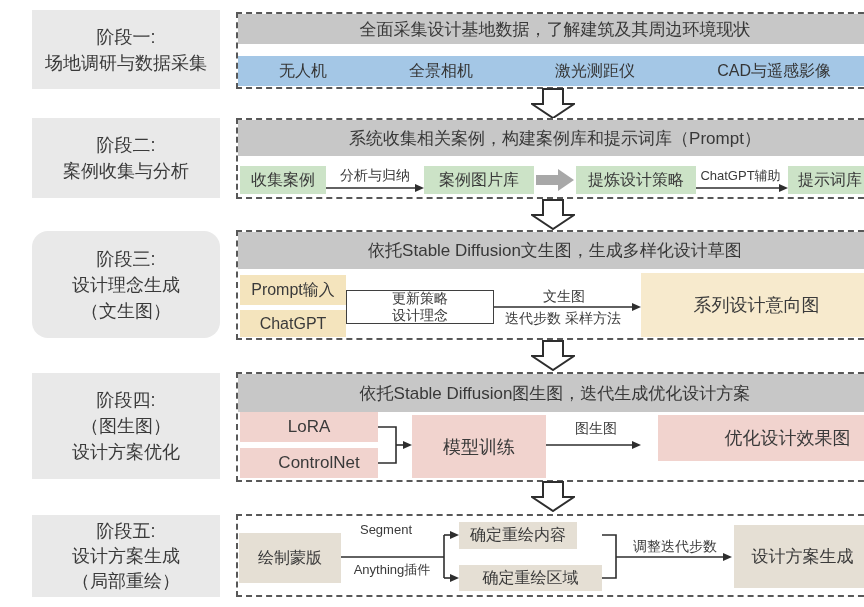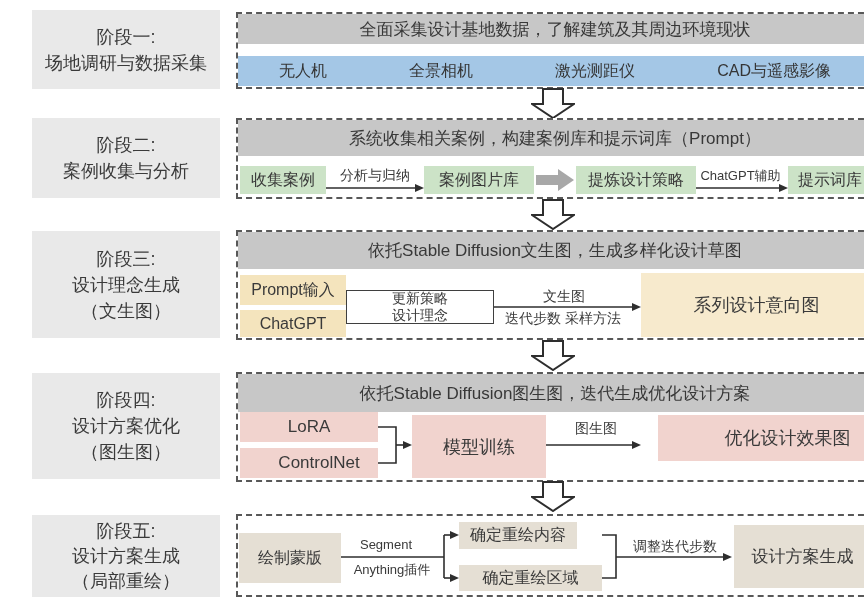--- a/index.html
+++ b/index.html
@@ -89,21 +89,21 @@
     <div class="fbox green" style="left:186px;top:46px;width:110px;height:28px;">案例图片库</div>
     <div class="fbox green" style="left:338px;top:46px;width:120px;height:28px;">提炼设计策略</div>
     <div class="alabel latin" style="left:455px;top:46px;width:95px;height:20px;">ChatGPT辅助</div>
     <div class="fbox green" style="left:550px;top:46px;width:84px;height:28px;">提示词库</div>
   </div>
 
   <svg class="down-arrow" style="top:199px;" viewBox="0 0 44 31">
     <polygon points="12,1 32,1 32,16 43,16 22,30 1,16 12,16" fill="#ffffff" stroke="#2e2e2e" stroke-width="2"></polygon>
   </svg>
 
-  <div class="stage-label" style="top:231px;height:107px;">
+  <div class="stage-label" style="top:231px;height:107px;border-radius:16px;">
     <span>阶段三:</span>
     <span>设计理念生成</span>
     <span>（文生图）</span>
   </div>
   <div class="panel" style="top:230px;height:110px;">
     <div class="hbar" style="top:0;height:37px;">依托Stable Diffusion文生图，生成多样化设计草图</div>
     <svg class="conn" width="634" height="106">
       <line x1="256" y1="75" x2="397" y2="75" stroke="#2e2e2e" stroke-width="1.6"></line>
       <polygon points="403,75 394,71 394,79" fill="#2e2e2e"></polygon>
     </svg>
@@ -117,22 +117,22 @@
     <div class="alabel" style="left:250px;top:78px;width:150px;height:18px;">迭代步数 采样方法</div>
     <div class="fbox bigyellow" style="left:403px;top:41px;width:231px;height:64px;">系列设计意向图</div>
   </div>
 
   <svg class="down-arrow" style="top:340px;" viewBox="0 0 44 31">
     <polygon points="12,1 32,1 32,16 43,16 22,30 1,16 12,16" fill="#ffffff" stroke="#2e2e2e" stroke-width="2"></polygon>
   </svg>
 
   <div class="stage-label" style="top:373px;height:106px;">
     <span>阶段四:</span>
+    <span>（图生图）</span>
     <span>设计方案优化</span>
-    <span>（图生图）</span>
   </div>
   <div class="panel" style="top:372px;height:110px;">
     <div class="hbar" style="top:0;height:38px;">依托Stable Diffusion图生图，迭代生成优化设计方案</div>
     <svg class="conn" width="634" height="106">
       <polyline points="140,53 158,53 158,89 140,89" fill="none" stroke="#2e2e2e" stroke-width="1.6"></polyline>
       <line x1="158" y1="71" x2="168" y2="71" stroke="#2e2e2e" stroke-width="1.6"></line>
       <polygon points="174,71 165,67 165,75" fill="#2e2e2e"></polygon>
       <line x1="308" y1="71" x2="397" y2="71" stroke="#2e2e2e" stroke-width="1.6"></line>
       <polygon points="403,71 394,67 394,75" fill="#2e2e2e"></polygon>
     </svg>
@@ -158,21 +158,21 @@
       <line x1="206" y1="19" x2="206" y2="62" stroke="#2e2e2e" stroke-width="1.6"></line>
       <line x1="206" y1="19" x2="215" y2="19" stroke="#2e2e2e" stroke-width="1.6"></line>
       <polygon points="221,19 212,15 212,23" fill="#2e2e2e"></polygon>
       <line x1="206" y1="62" x2="215" y2="62" stroke="#2e2e2e" stroke-width="1.6"></line>
       <polygon points="221,62 212,58 212,66" fill="#2e2e2e"></polygon>
       <polyline points="364,19 378,19 378,62 364,62" fill="none" stroke="#2e2e2e" stroke-width="1.6"></polyline>
       <line x1="378" y1="41" x2="488" y2="41" stroke="#2e2e2e" stroke-width="1.6"></line>
       <polygon points="494,41 485,37 485,45" fill="#2e2e2e"></polygon>
     </svg>
     <div class="fbox tan" style="left:1px;top:17px;width:102px;height:50px;">绘制蒙版</div>
-    <div class="alabel latin" style="left:104px;top:19px;width:88px;height:19px;">Segment</div>
+    <div class="alabel latin" style="left:104px;top:4px;width:88px;height:19px;">Segment</div>
     <div class="alabel latin" style="left:98px;top:44px;width:112px;height:19px;">Anything插件</div>
     <div class="fbox tan" style="left:221px;top:6px;width:118px;height:27px;">确定重绘内容</div>
     <div class="fbox tan" style="left:221px;top:49px;width:143px;height:26px;">确定重绘区域</div>
     <div class="alabel" style="left:382px;top:22px;width:110px;height:18px;">调整迭代步数</div>
     <div class="fbox tan" style="left:496px;top:9px;width:137px;height:63px;font-size:17px;">设计方案生成</div>
   </div>
 
 </div>
 
 </body></html>

